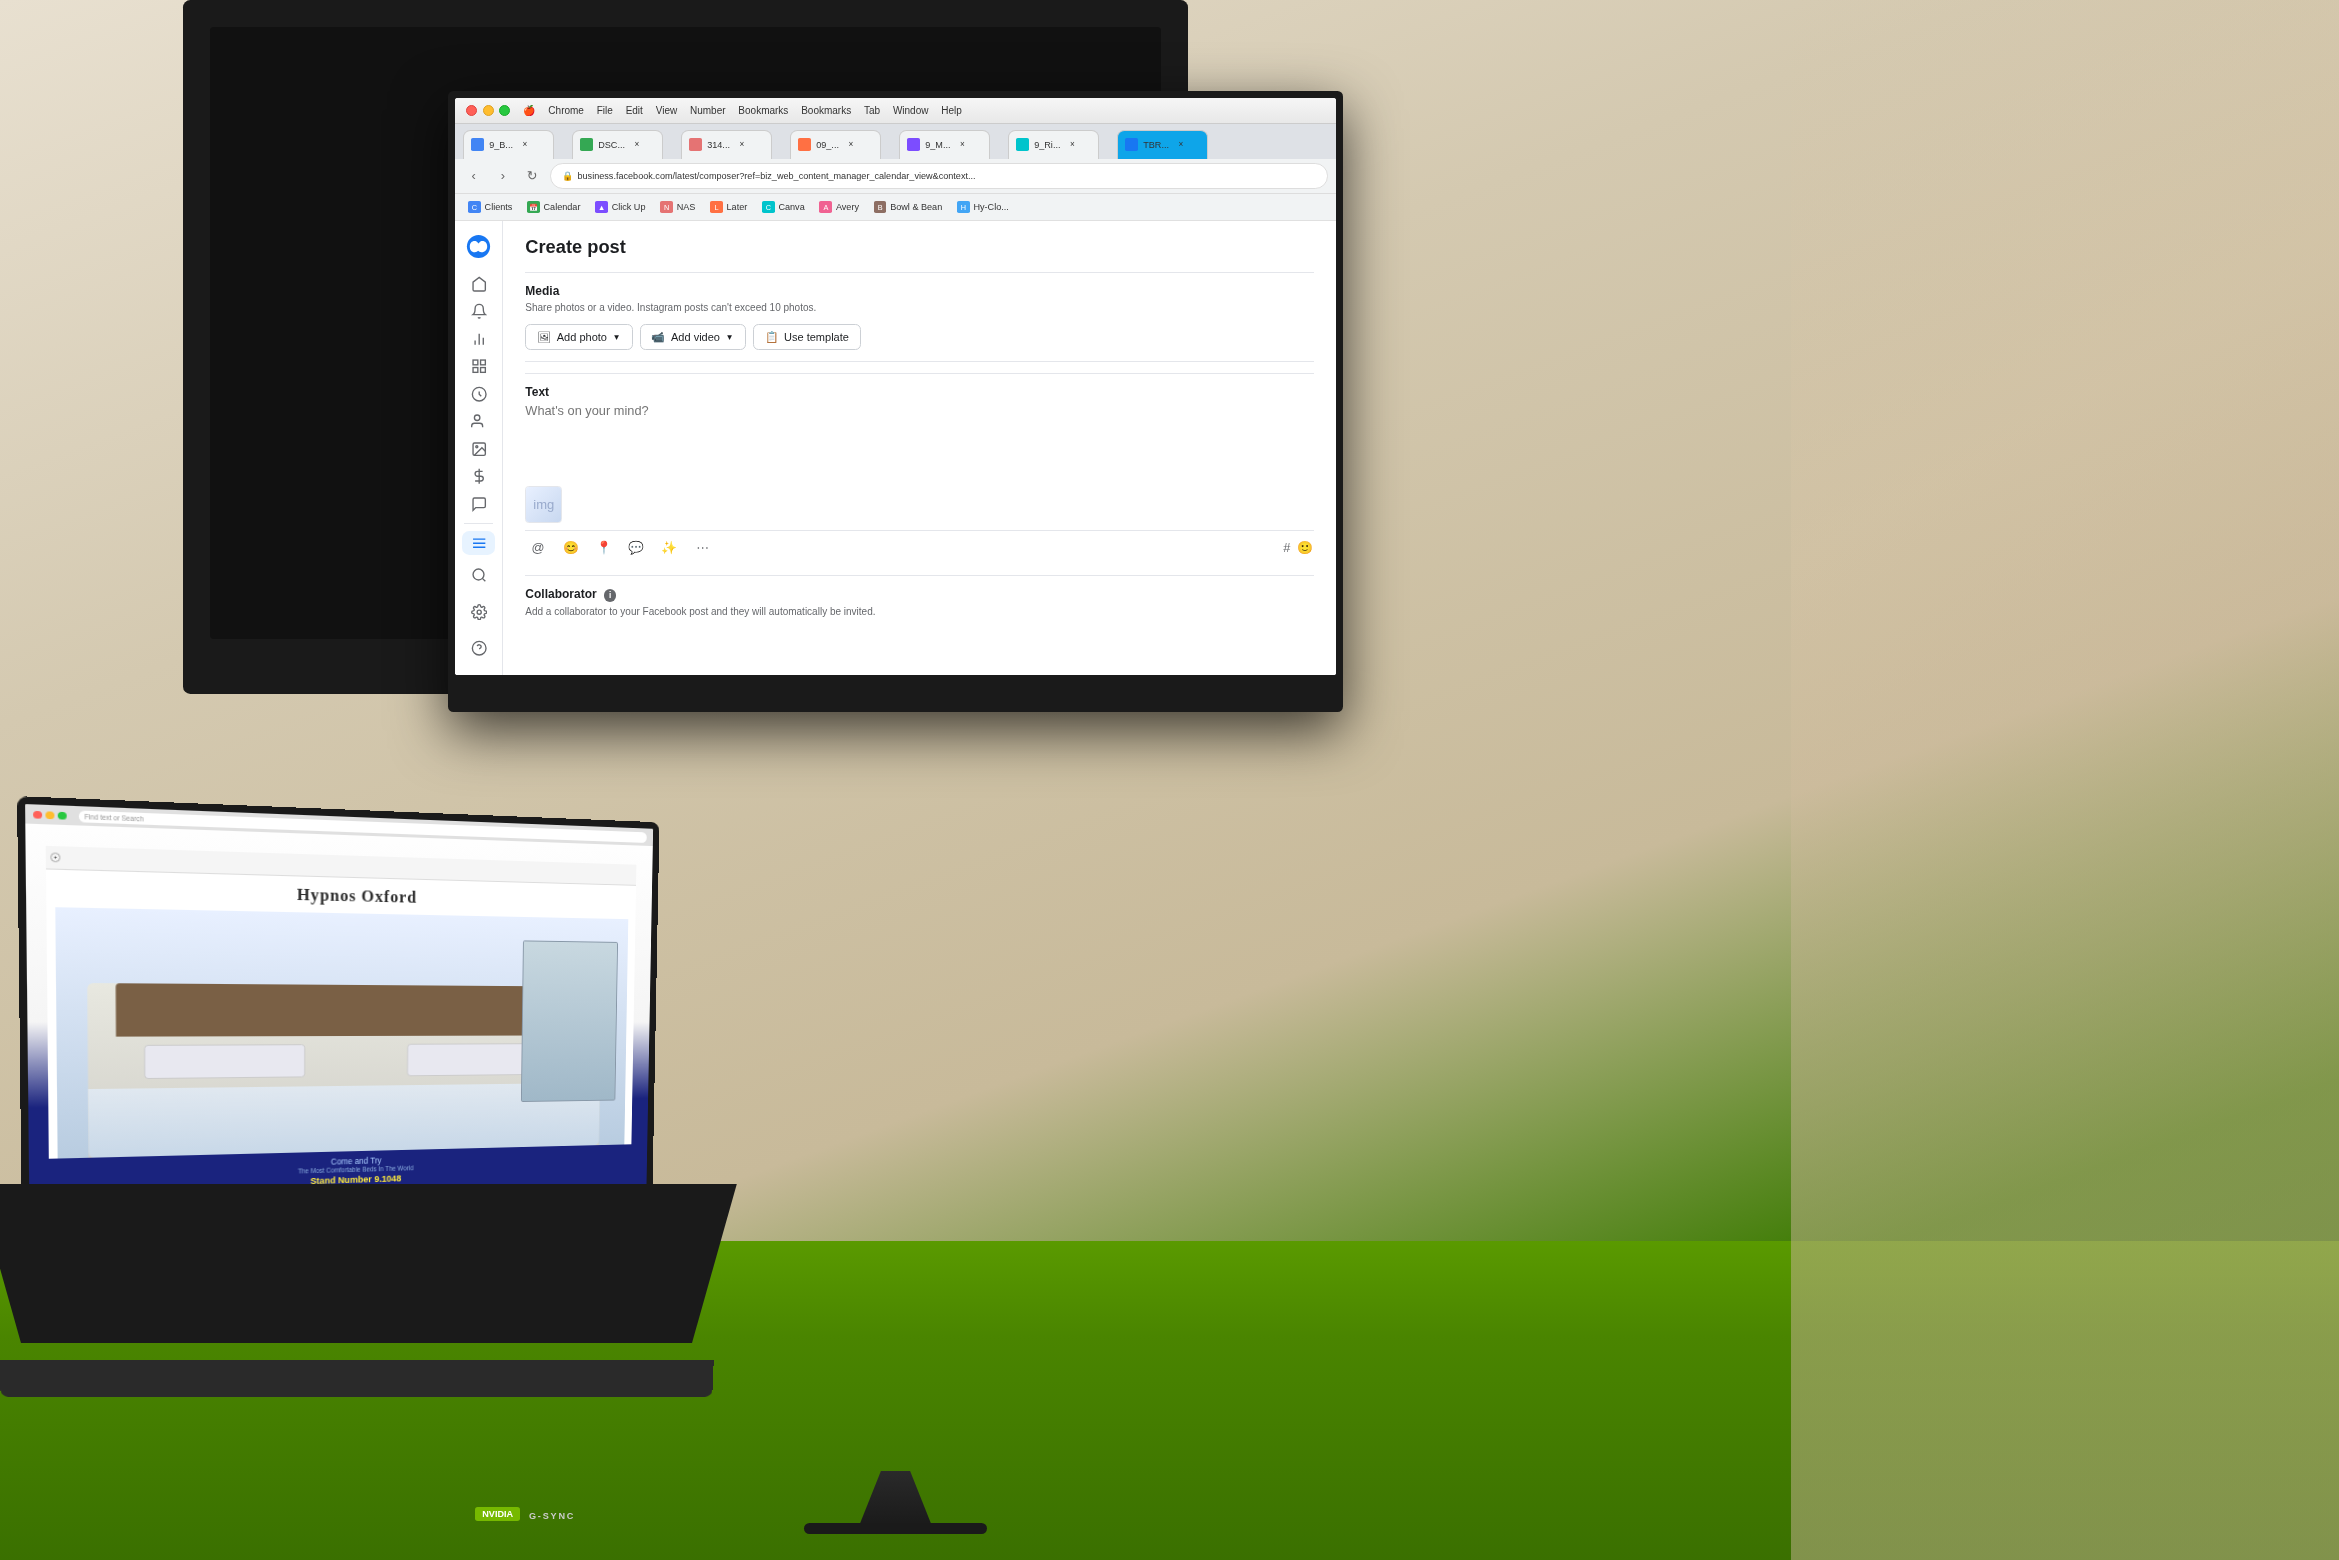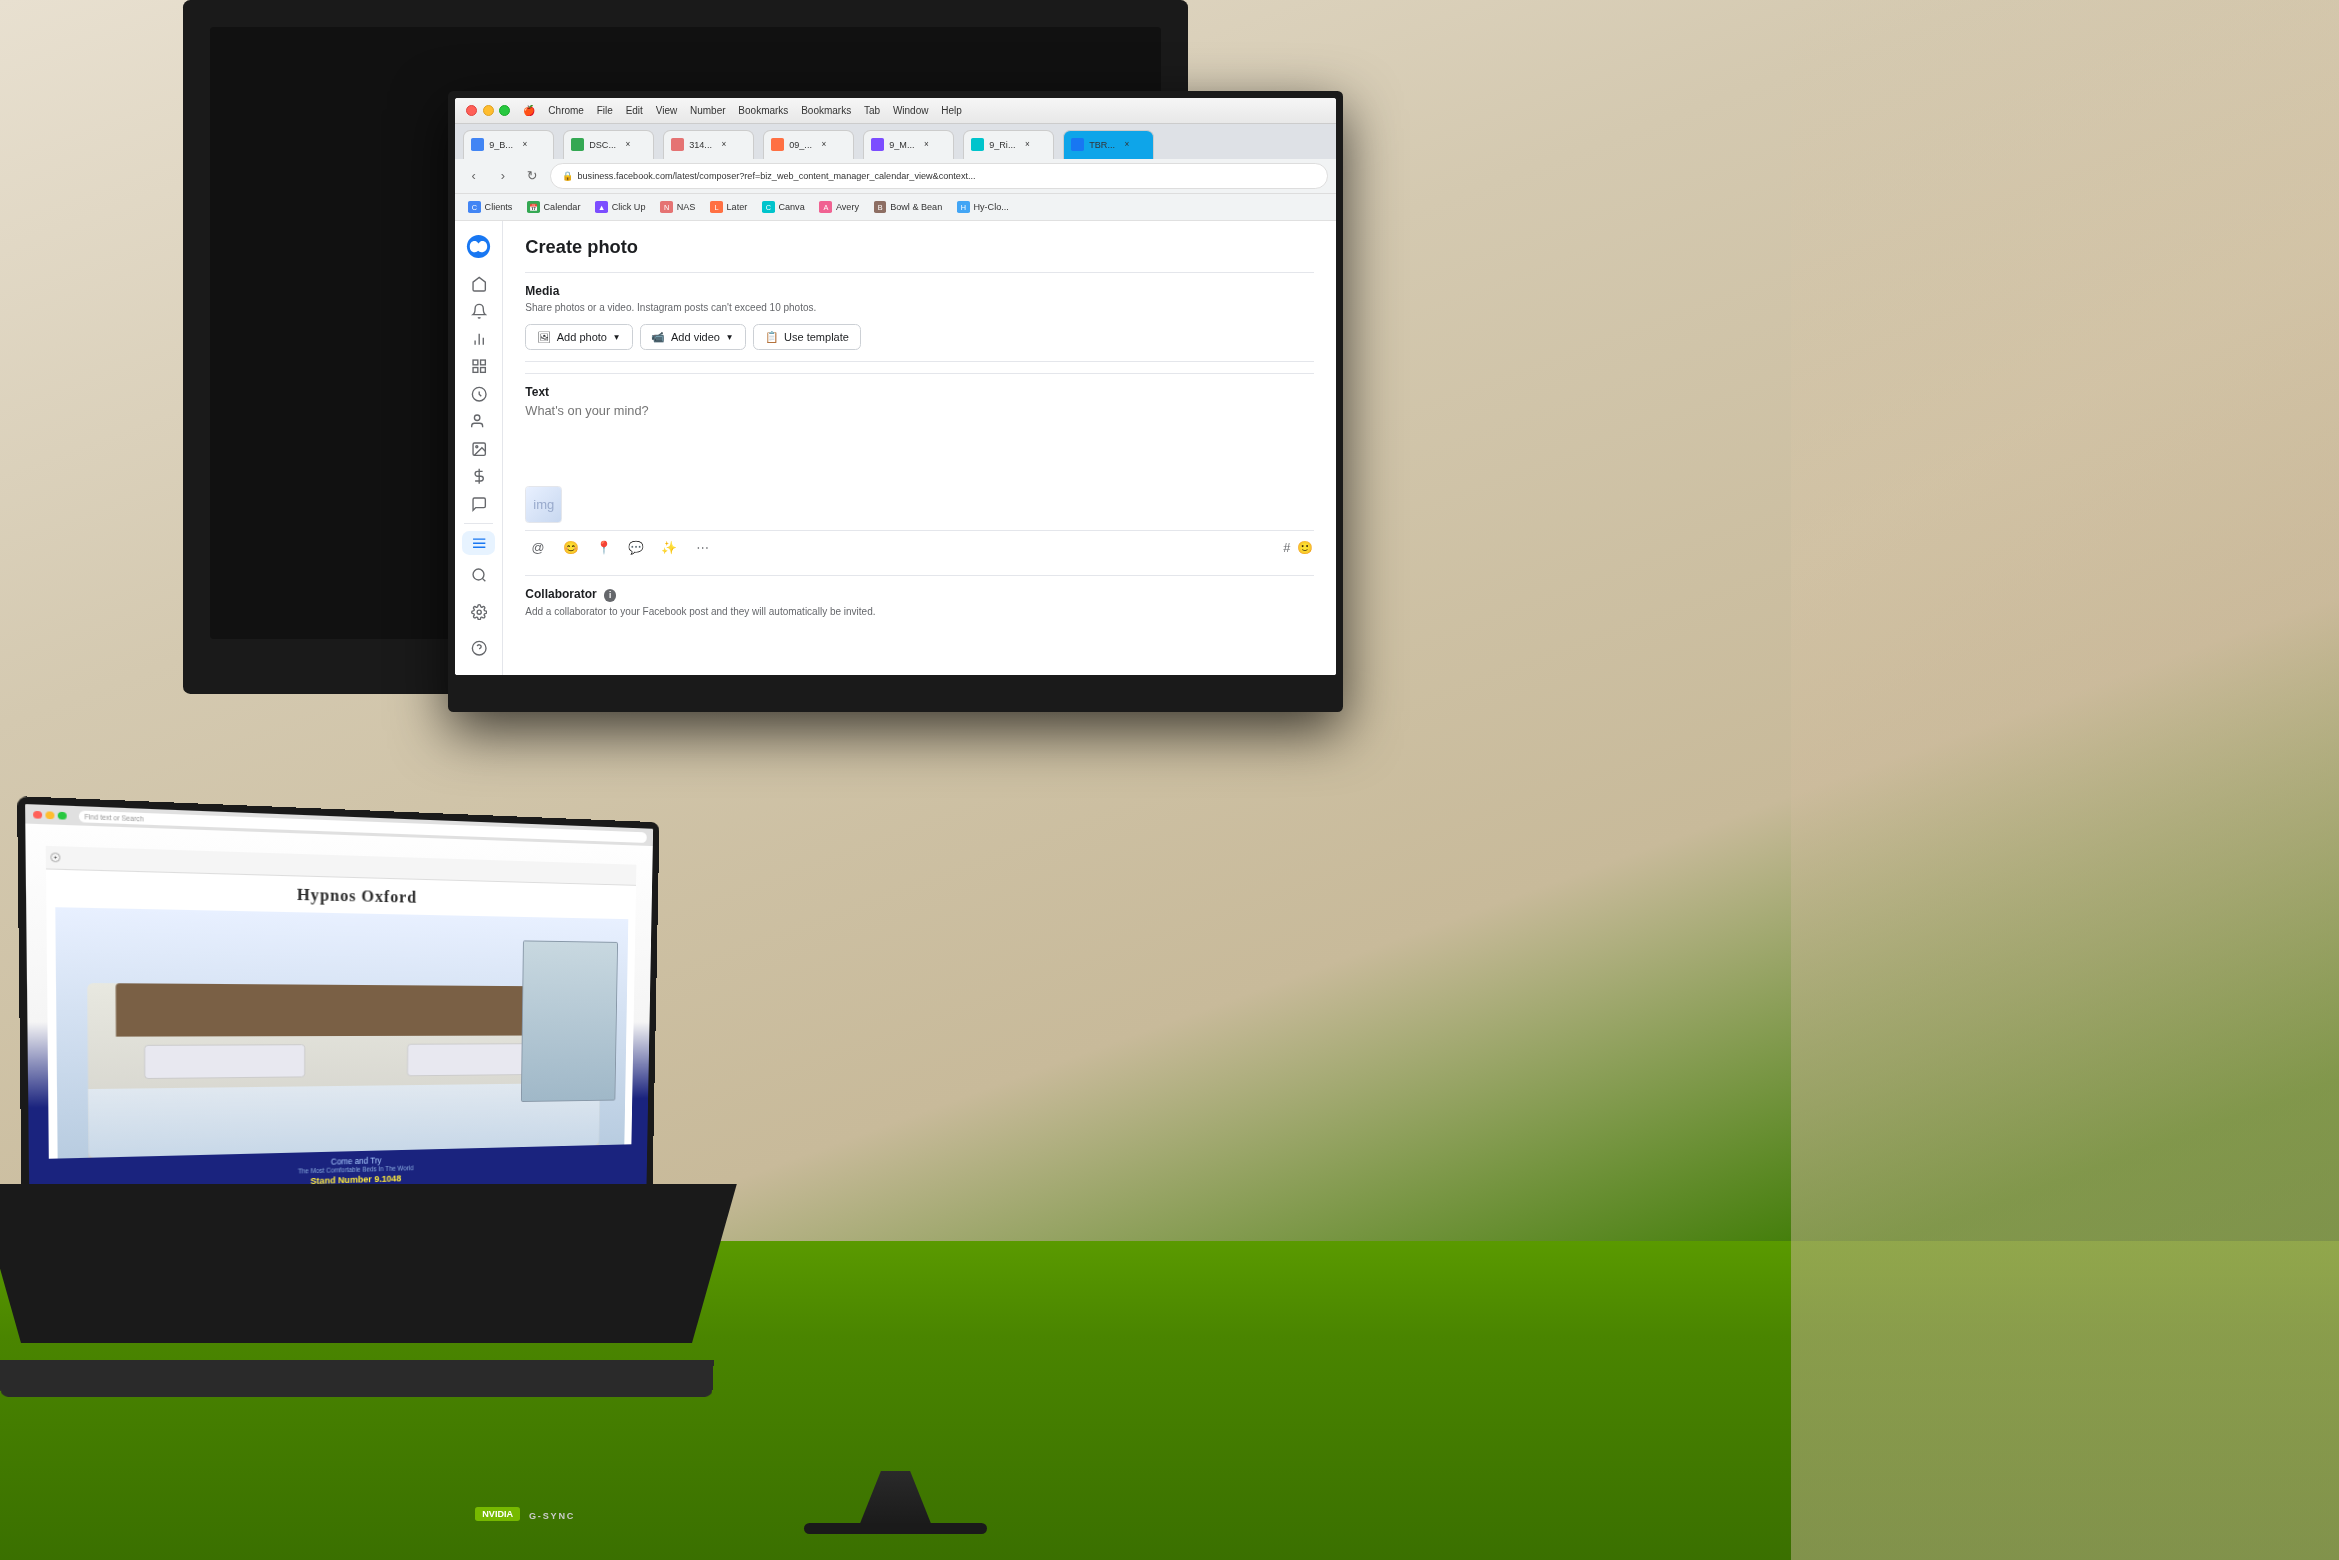--- a/index.html
+++ b/index.html
@@ -151,21 +151,21 @@
       font-weight: 500;
     }
 
     
     .chrome-tabs {
       height: 35px;
       background: #dee1e6;
       display: flex;
       align-items: flex-end;
       padding: 0 7.3px;
-      gap: 9px;
+      gap: 18px;
       overflow: hidden;
     }
     .chrome-tab {
       height: 29px;
       background: #f1f3f4;
       border-radius: 7.3px 7.3px 0 0;
       display: flex;
       align-items: center;
       padding: 0 7.3px;
       gap: 5.5px;
@@ -849,21 +849,21 @@
                 <path d="M9.09 9a3 3 0 015.83 1c0 2-3 3-3 3"></path>
                 <line x1="12" y1="17" x2="12.01" y2="17"></line>
             </svg>
           </div>
         </div>
       </div>
 
       <div class="fb-main">
         <div class="create-post-panel">
 
-          <div class="create-post-title">Create photo</div>
+          <div class="create-post-title">Create post</div>
 
           <div class="section-divider"></div>
 
           <div>
             <div class="section-label">Media</div>
             <div class="section-sublabel">Share photos or a video. Instagram posts can't exceed 10 photos.</div>
             <div class="media-buttons">
               <button class="media-btn">
                 <span>🖼</span>
                 <span>Add photo</span>

